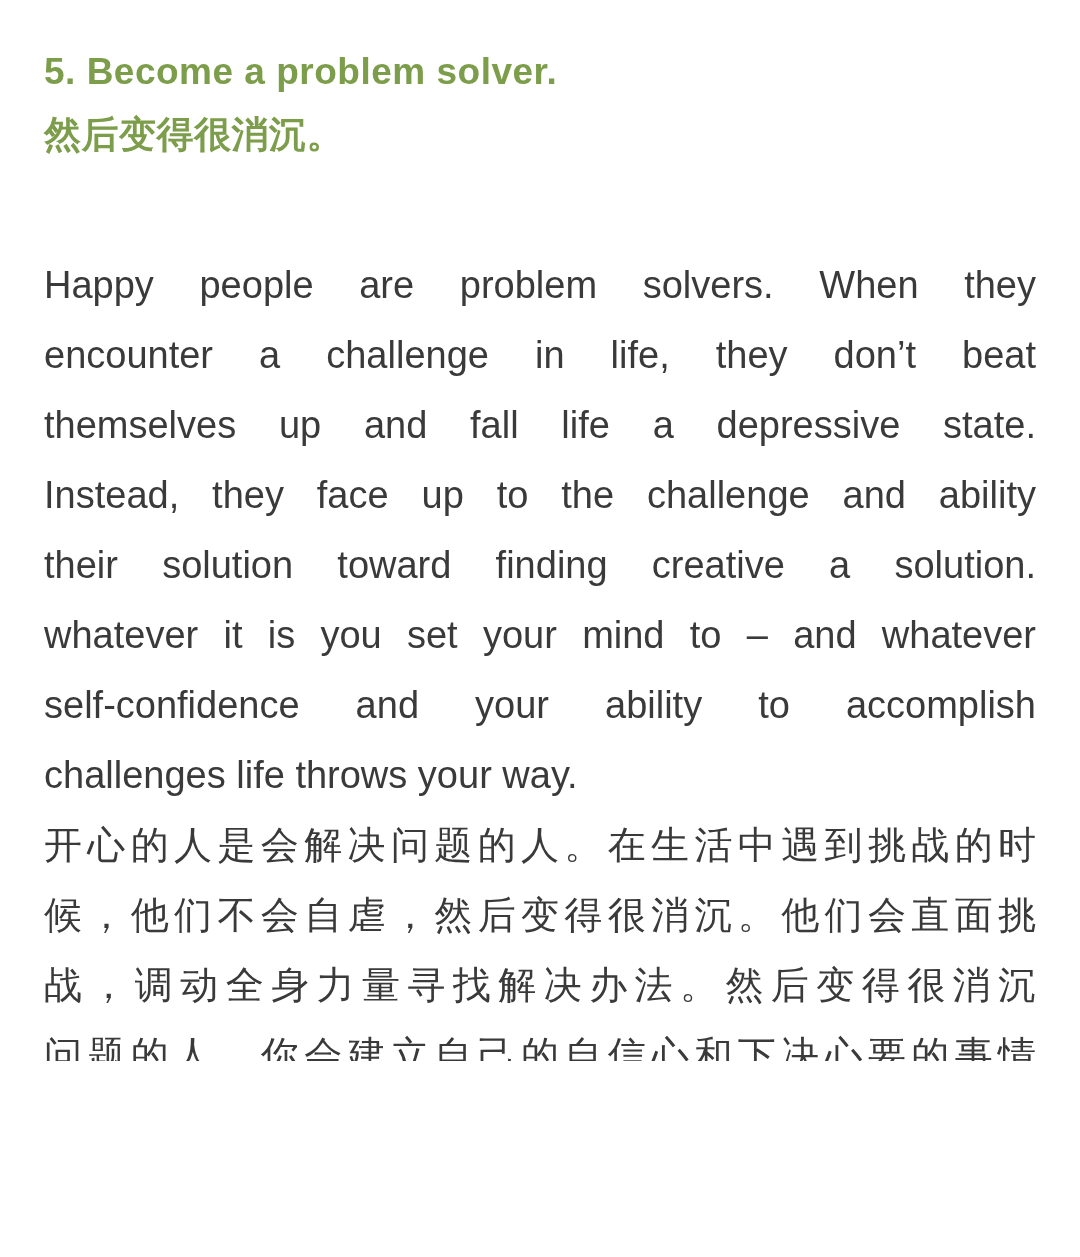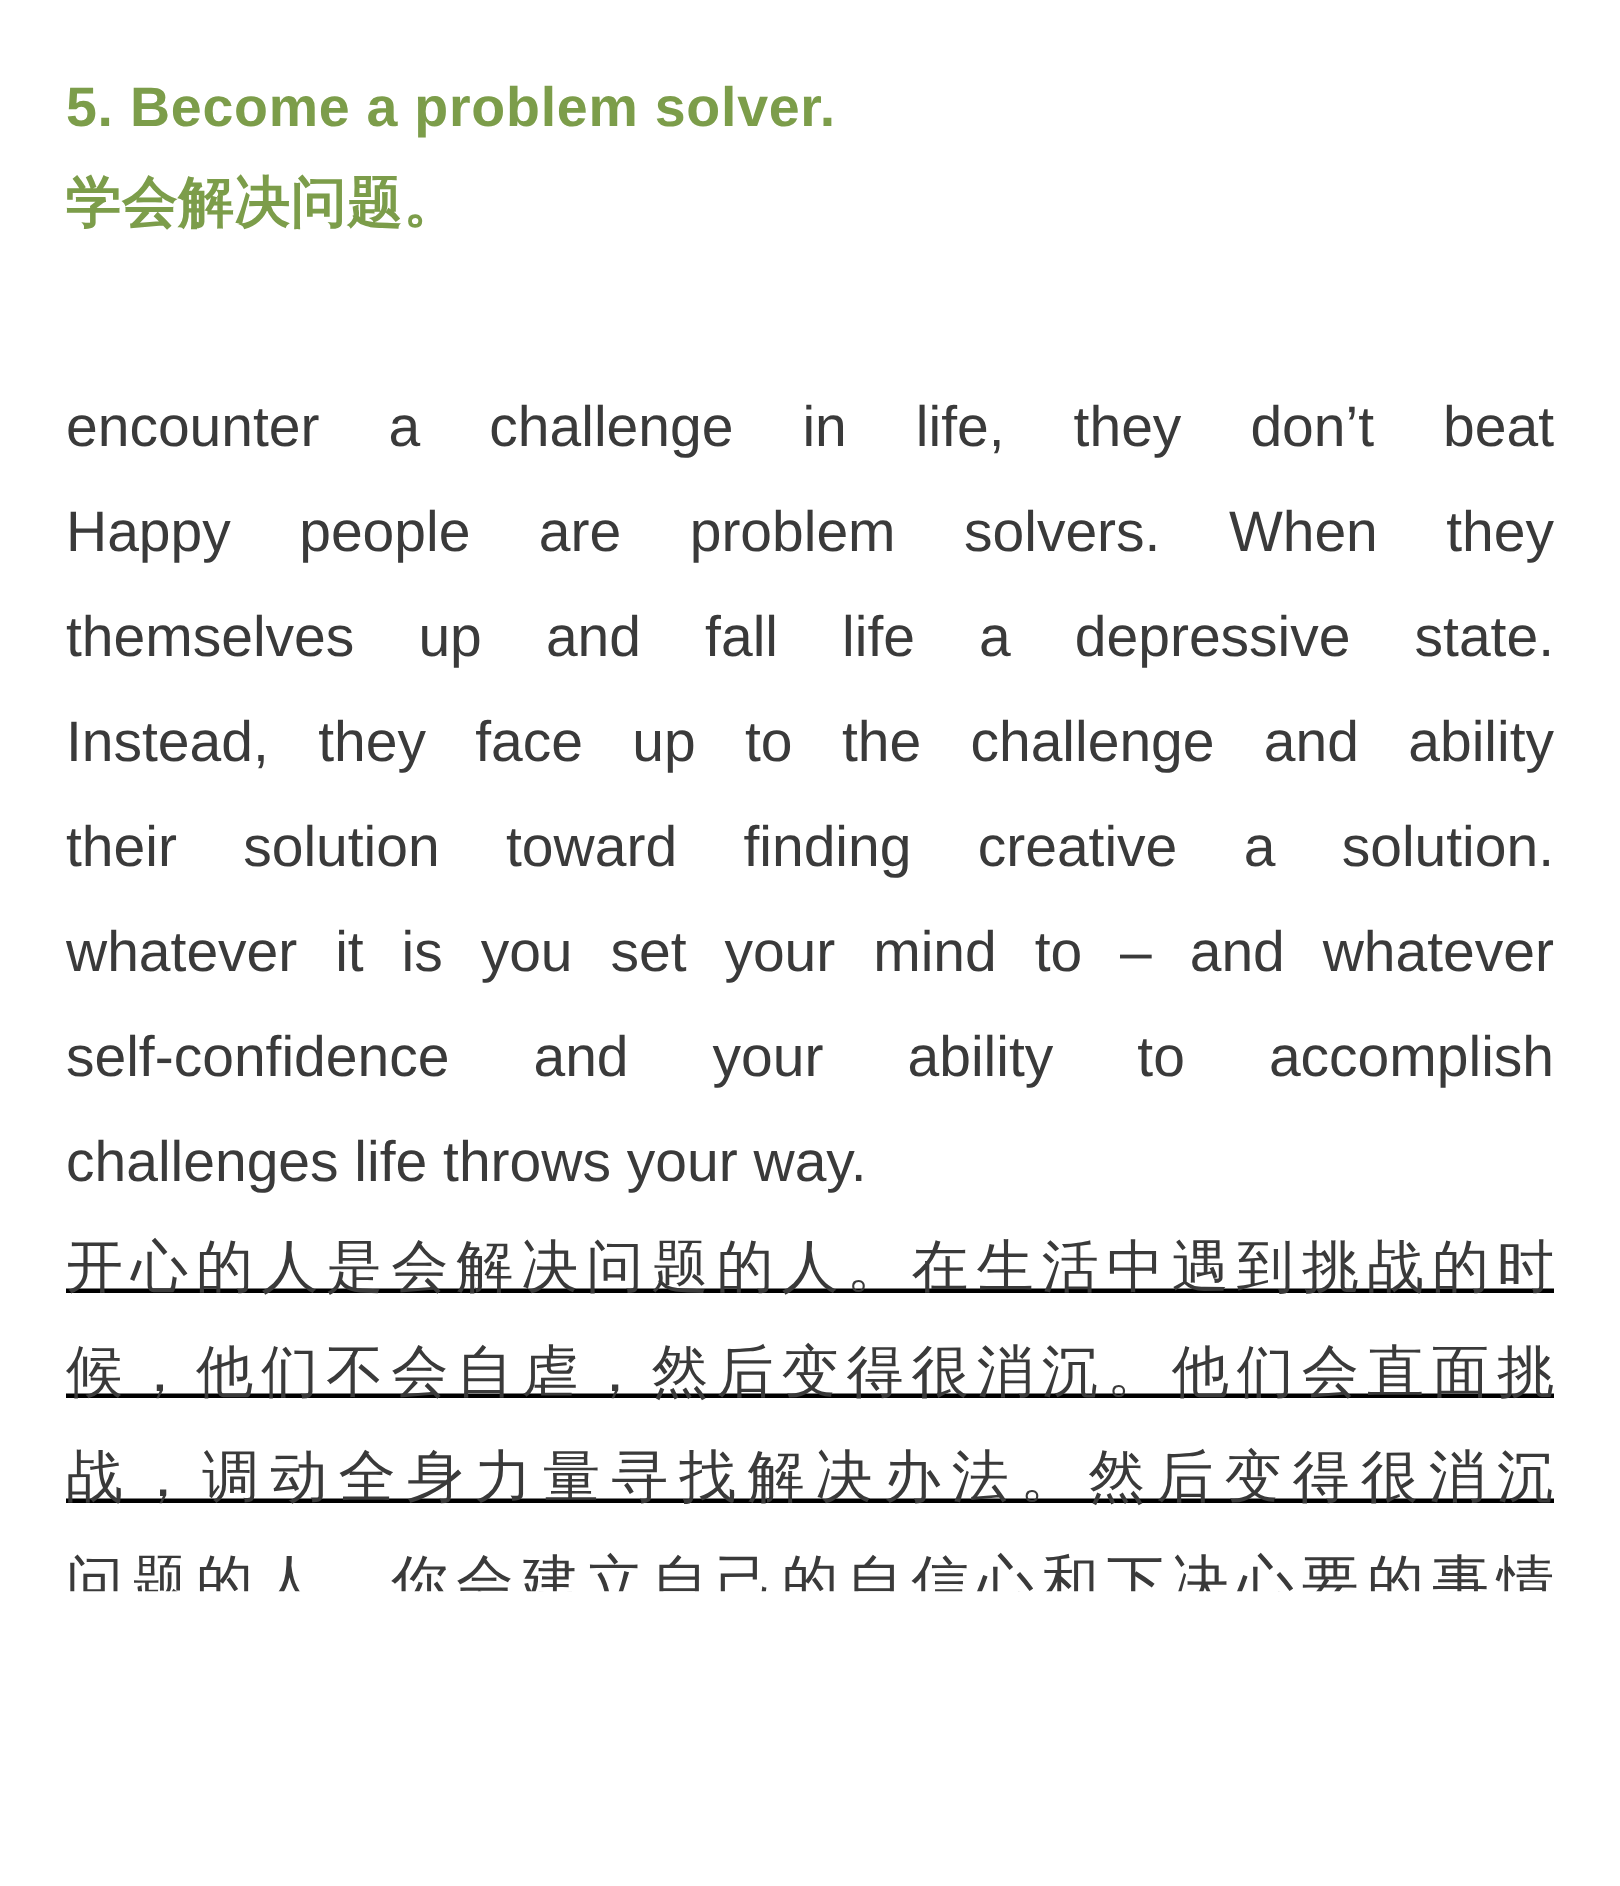--- a/index.html
+++ b/index.html
@@ -22,44 +22,43 @@
     font-size: 37px;
     font-weight: bold;
     line-height: 63px;
     letter-spacing: 0.5px;
   }
   .body-block {
     margin-top: 84px;
   }
   .body-block + .body-block {
     margin-top: 0;
-    text-decoration: underline;
   }
   .line {
     font-size: 38px;
     line-height: 70px;
     color: var(--text, #3a3a3a);
     text-align: justify;
     text-align-last: justify;
     white-space: nowrap;
   }
   .line.last {
     text-align-last: left;
   }
 </style>
 </head>
 <body>
 
 <div class="page">
   <h1 class="heading-en">5. Become a problem solver.</h1>
-  <h2 class="heading-zh">学会解决问题。</h2>
+  <h2 class="heading-zh">然后变得很消沉。</h2>
 
   <div class="body-block">
+      <div class="line">Happy people are problem solvers. When they</div>
       <div class="line">encounter a challenge in life, they don’t beat</div>
-      <div class="line">Happy people are problem solvers. When they</div>
       <div class="line">themselves up and fall life a depressive state.</div>
       <div class="line">Instead, they face up to the challenge and ability</div>
       <div class="line">their solution toward finding creative a solution.</div>
       <div class="line">whatever it is you set your mind to – and whatever</div>
       <div class="line">self-confidence and your ability to accomplish</div>
       <div class="line last">challenges life throws your way.</div>
     </div>
 
   <div class="body-block">
       <div class="line">开心的人是会解决问题的人。在生活中遇到挑战的时</div>

